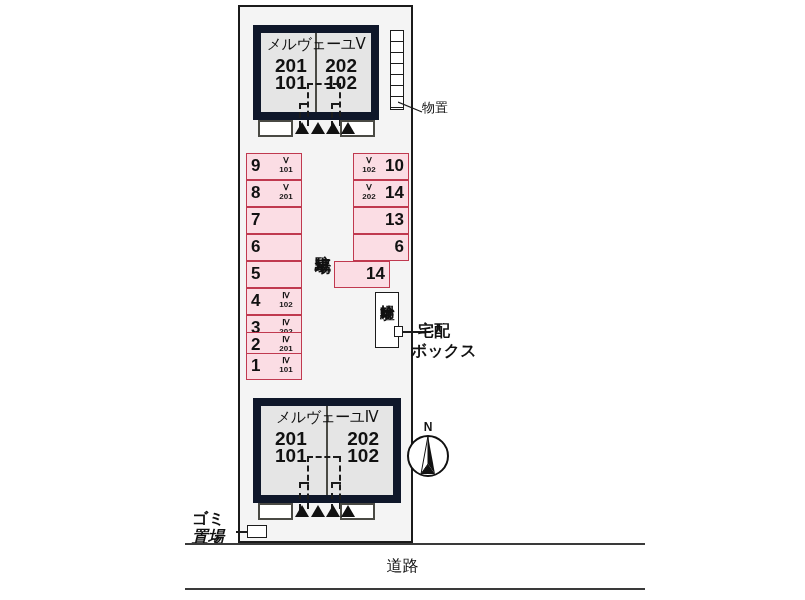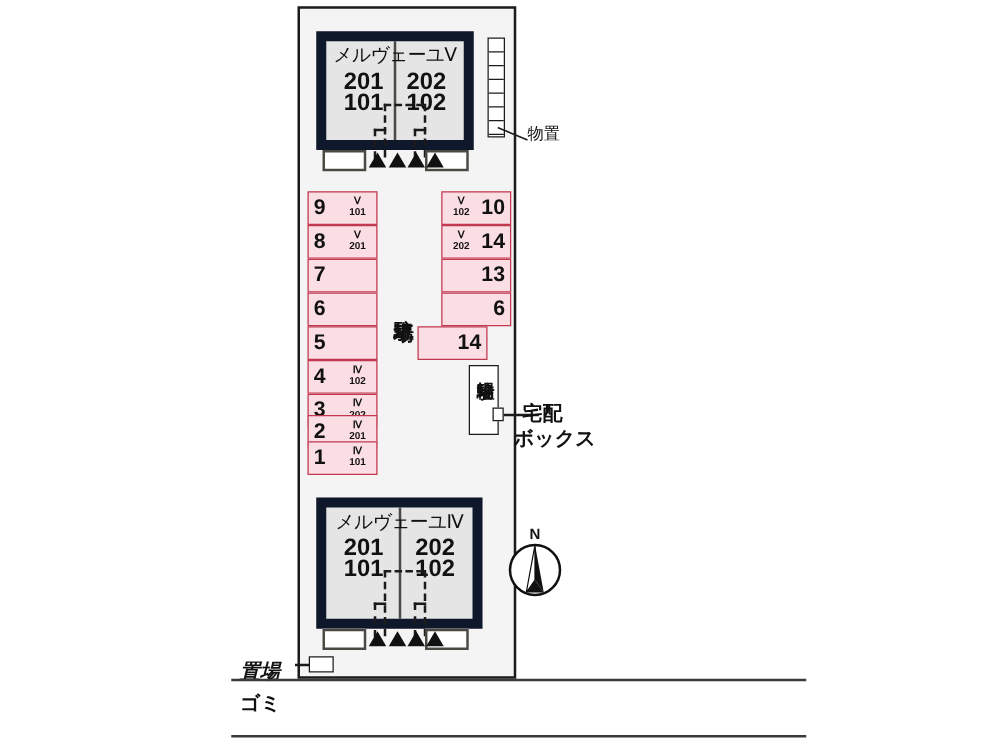--- a/index.html
+++ b/index.html
@@ -304,21 +304,21 @@
 
   <div class="bike">
     <div class="vtxt">駐輪場</div>
   </div>
 
   <div class="dbox"></div>
   <div class="leader" style="left:403px;top:331px;width:28px;height:1.6px;"></div>
   <div class="lbl big" style="left:418px;top:321px;">宅配</div>
   <div class="lbl big" style="left:411px;top:341px;">ボックス</div>
 
-  <div class="bldg" style="left:253px;top:398px;width:133px;height:105px;">
+  <div class="bldg" style="left:253px;top:398px;width:148px;height:105px;">
     <div class="mid-wall"></div>
     <div class="bldg-name">メルヴェーユⅣ</div>
     <div class="unit u-201">201</div>
     <div class="unit u-101">101</div>
     <div class="unit u-202">202</div>
     <div class="unit u-102">102</div>
     <div class="dash-h" style="left:46px;top:50px;width:32px;"></div>
     <div class="dash" style="left:46px;top:50px;height:53px;"></div>
     <div class="dash" style="left:78px;top:50px;height:53px;"></div>
     <div class="dash-h" style="left:38px;top:76px;width:10px;"></div>
@@ -328,29 +328,30 @@
   </div>
   <div class="balcony" style="left:258px;top:503px;width:35px;"></div>
   <div class="balcony" style="left:340px;top:503px;width:35px;"></div>
   <div class="arrow" style="left:295px;top:505px;"></div>
   <div class="arrow" style="left:311px;top:505px;"></div>
   <div class="arrow" style="left:326px;top:505px;"></div>
   <div class="arrow" style="left:341px;top:505px;"></div>
 
   <div class="gomi-box"></div>
   <div class="leader" style="left:236px;top:531px;width:12px;height:1.6px;"></div>
-  <div class="lbl big" style="left:192px;top:509px;margin-top:44px;">ゴミ</div>
+  <div class="lbl big" style="left:192px;top:509px;">ゴミ</div>
   <div class="lbl big" style="left:192px;top:527px;font-style:italic;">置場</div>
 
   <div class="compass">
     <div class="n">N</div>
     <svg width="44" height="44" style="position:absolute;left:0;top:14px;">
       <circle cx="22" cy="22" r="20" fill="#ffffff" stroke="#111" stroke-width="2"></circle>
       <polygon points="22,2 29,40 22,30" fill="#111"></polygon>
       <polygon points="22,2 15,40 22,30" fill="#ffffff" stroke="#111" stroke-width="1"></polygon>
       <polygon points="15,40 29,40 22,30" fill="#111"></polygon>
     </svg>
   </div>
 
   <div class="road-top"></div>
   <div class="road-bot"></div>
+  <div class="road-lbl">道路</div>
 
 </div>
 
 </body></html>

